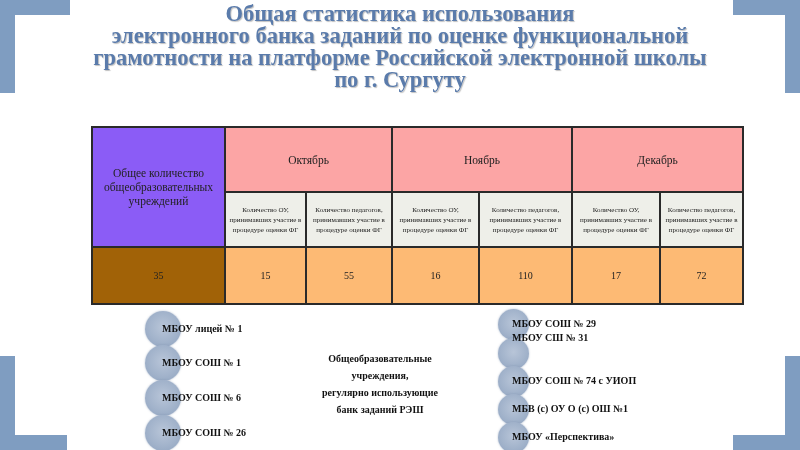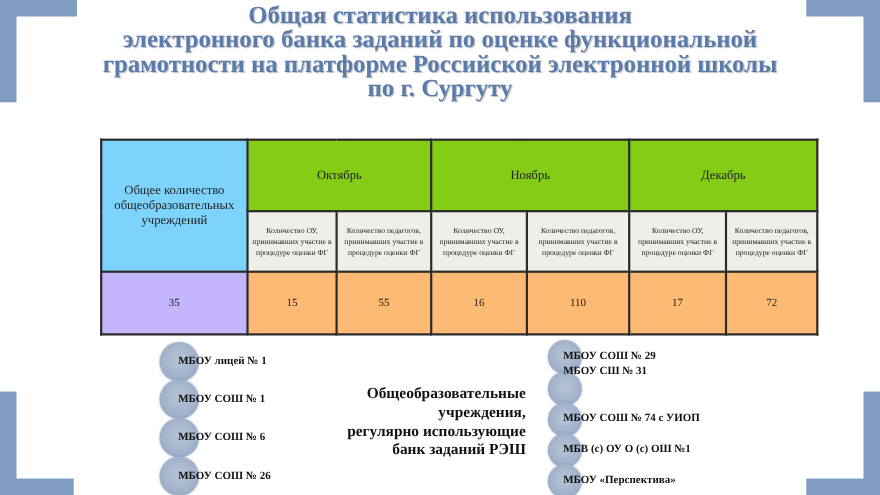--- a/index.html
+++ b/index.html
@@ -2,28 +2,28 @@
 <html><head>
 <meta charset="utf-8">
 <style>
   html, body { margin:0; padding:0; }
   body { width:800px; height:450px; position:relative; overflow:hidden; background:#ffffff; font-family:"Liberation Serif", serif; }
   .bar { position:absolute; background:#7f9dc1; }
   .title { position:absolute; left:40px; right:40px; top:3px; text-align:center; color:#5a7bab; font-weight:bold; font-size:22.5px; line-height:22px; text-shadow:1px 1px 1px rgba(0,0,0,0.25); }
   .title div { white-space:nowrap; }
   table.stats { position:absolute; left:91px; top:126px; width:651px; height:167px; border-collapse:collapse; table-layout:fixed; }
   table.stats td { border:2px solid #2a2a2a; text-align:center; vertical-align:middle; color:#222; padding:0; }
-  td.total-h { background:#7dd3fc; font-size:11.5px; line-height:14px; width:131px; }
-  td.month { background:#84cc16; font-size:11.5px; height:63px; }
+  td.total-h { background:#8b5cf6; font-size:11.5px; line-height:14px; width:131px; }
+  td.month { background:#fca5a5; font-size:11.5px; height:63px; }
   td.sub { background:#eeefe9; font-size:7px; line-height:10px; height:53px; }
   td.val { font-size:10px; height:55px; background:#fdba74; }
-  td.val.first { background:#c4b5fd; }
+  td.val.first { background:#a16207; }
   .circle { position:absolute; border-radius:50%; background:radial-gradient(circle at 50% 45%, #b8c5d8 0%, #a2b3cb 55%, #8ea2bf 100%); box-shadow:0 0 2px rgba(120,140,170,0.6); }
   .item-label { position:absolute; font-weight:bold; font-size:10px; white-space:nowrap; color:#111; }
-  .center-text { position:absolute; left:282px; top:350px; width:196px; text-align:right; font-weight:bold; font-size:14px; line-height:17px; color:#111; }
+  .center-text { position:absolute; left:282px; top:350px; width:196px; text-align:center; font-weight:bold; font-size:10px; line-height:17px; color:#111; }
 </style>
 </head>
 <body>
 
 <div class="bar" style="left:0;top:0;width:15px;height:93px;"></div>
 <div class="bar" style="left:0;top:0;width:70px;height:15px;"></div>
 <div class="bar" style="right:0;top:0;width:15px;height:93px;"></div>
 <div class="bar" style="right:0;top:0;width:67px;height:15px;"></div>
 <div class="bar" style="left:0;top:356px;width:15px;height:94px;"></div>
 <div class="bar" style="left:0;top:435px;width:67px;height:15px;"></div>

